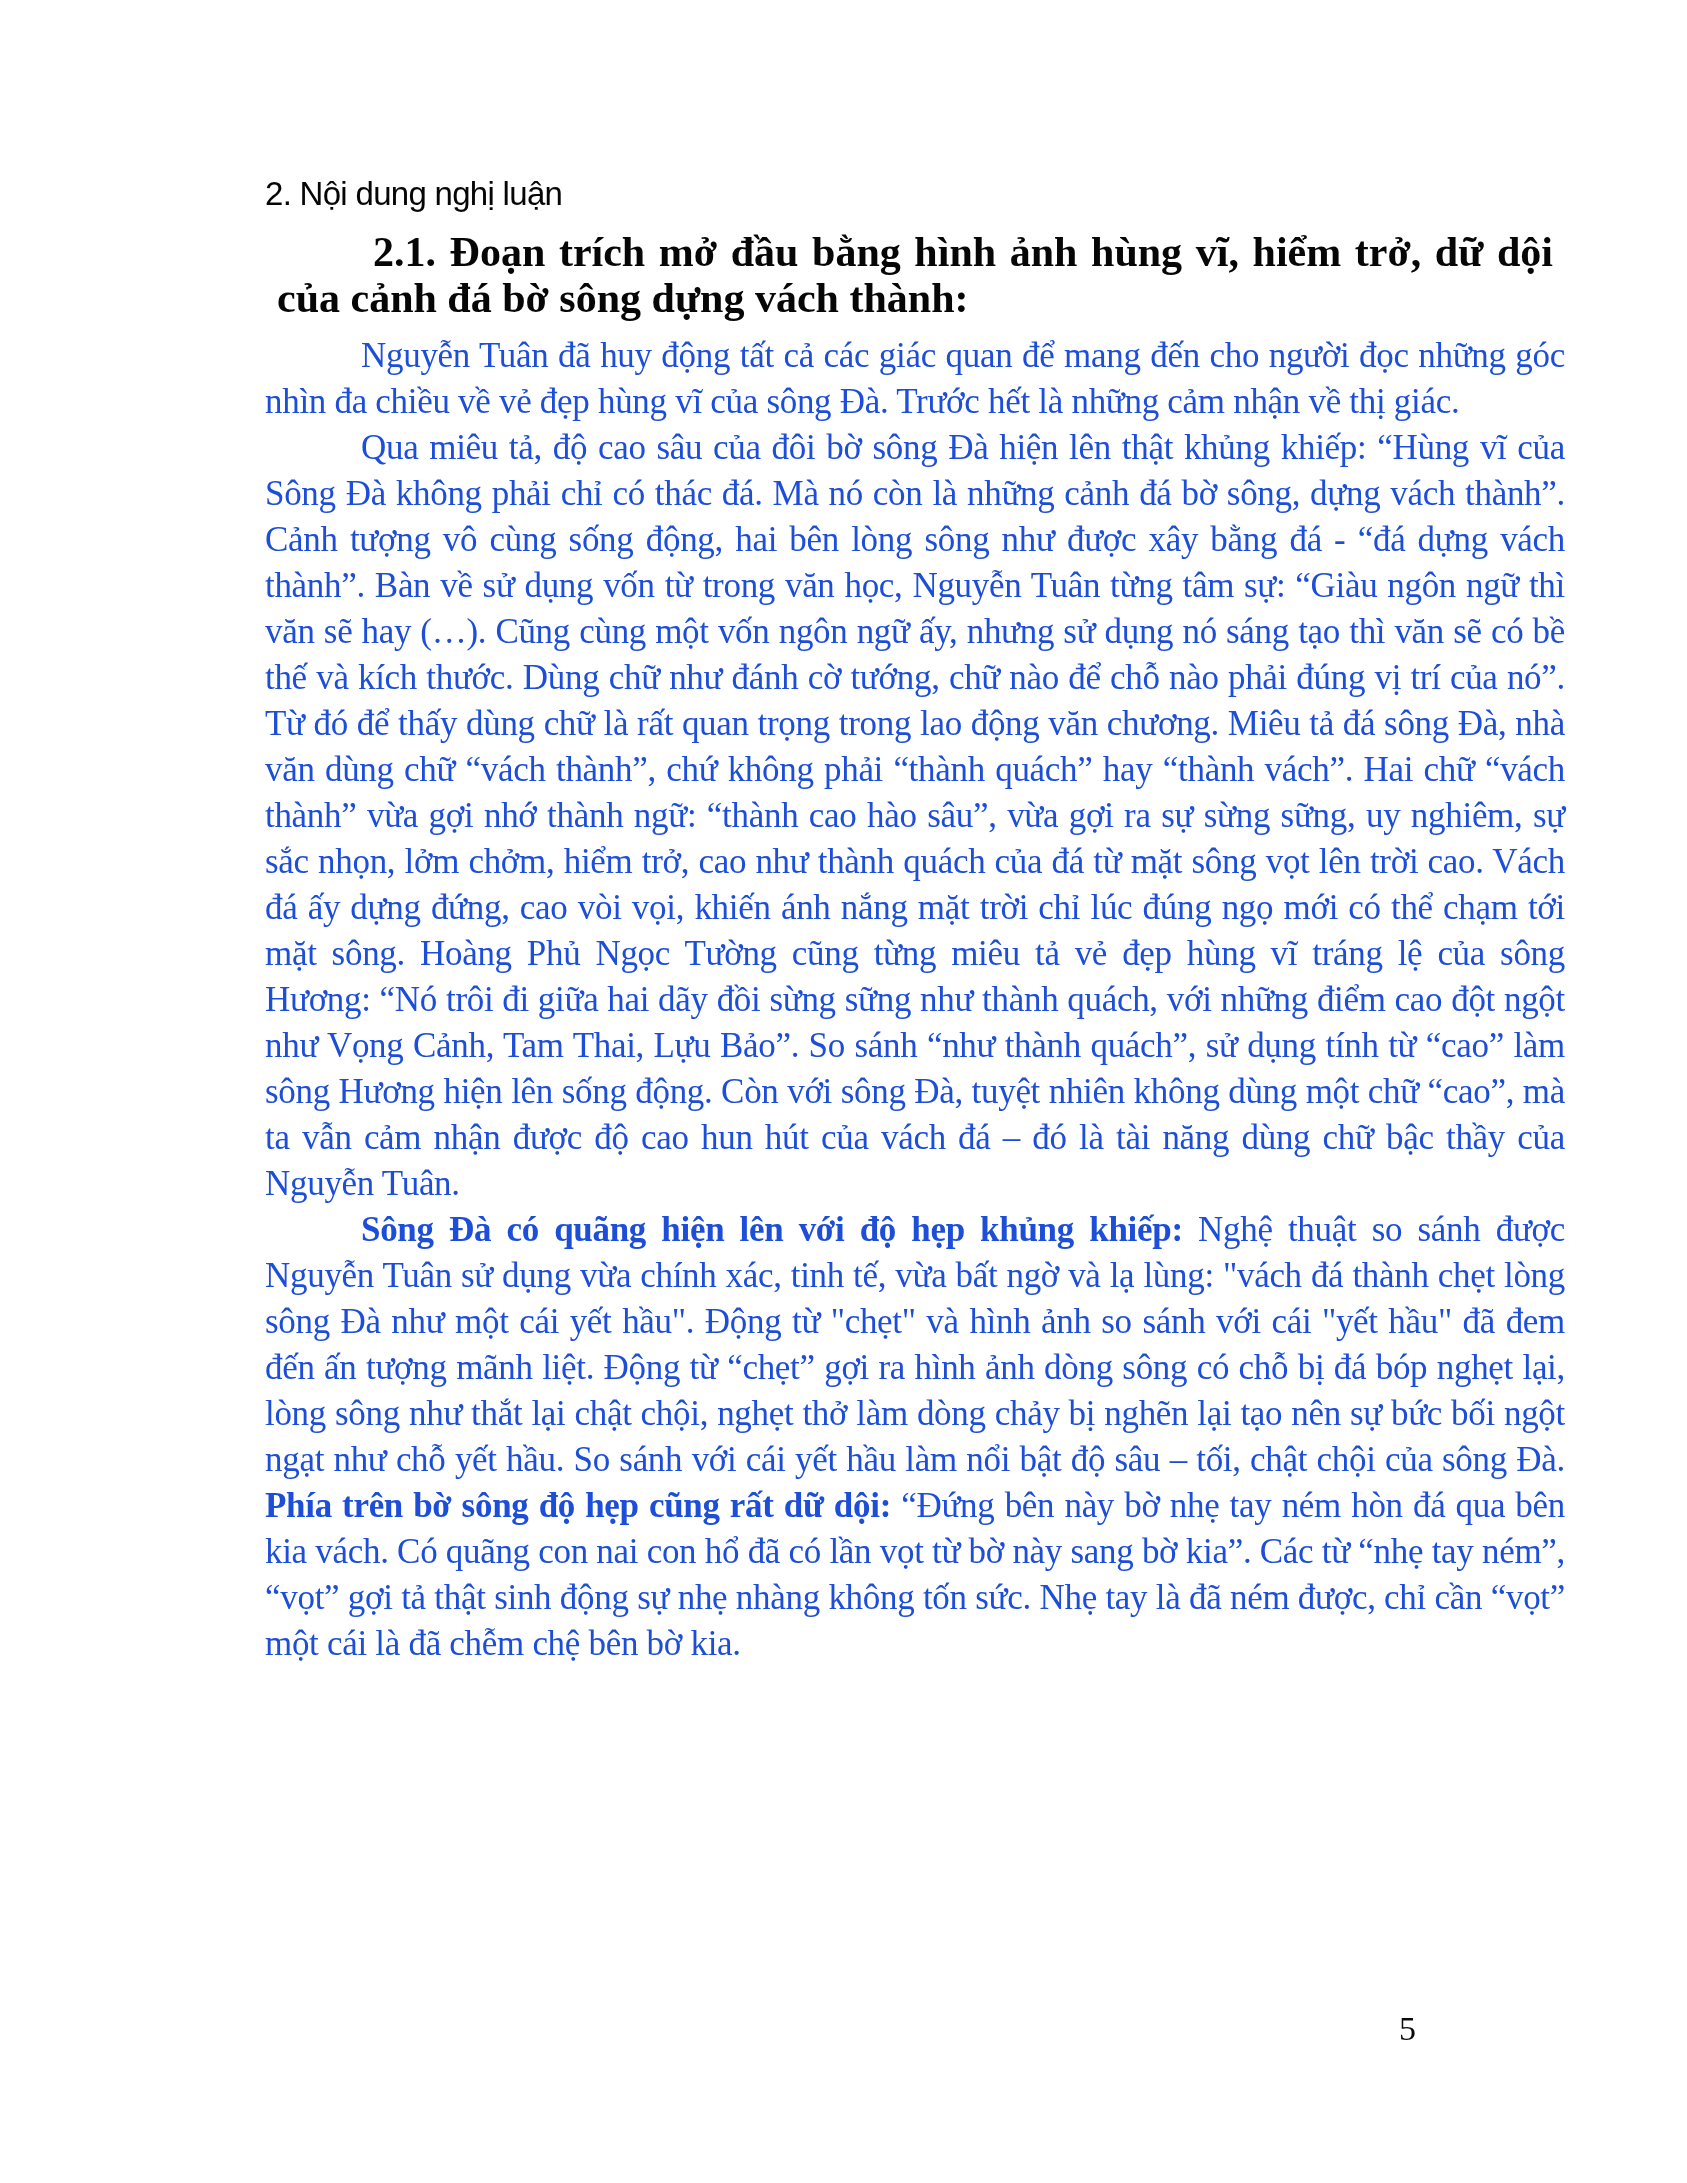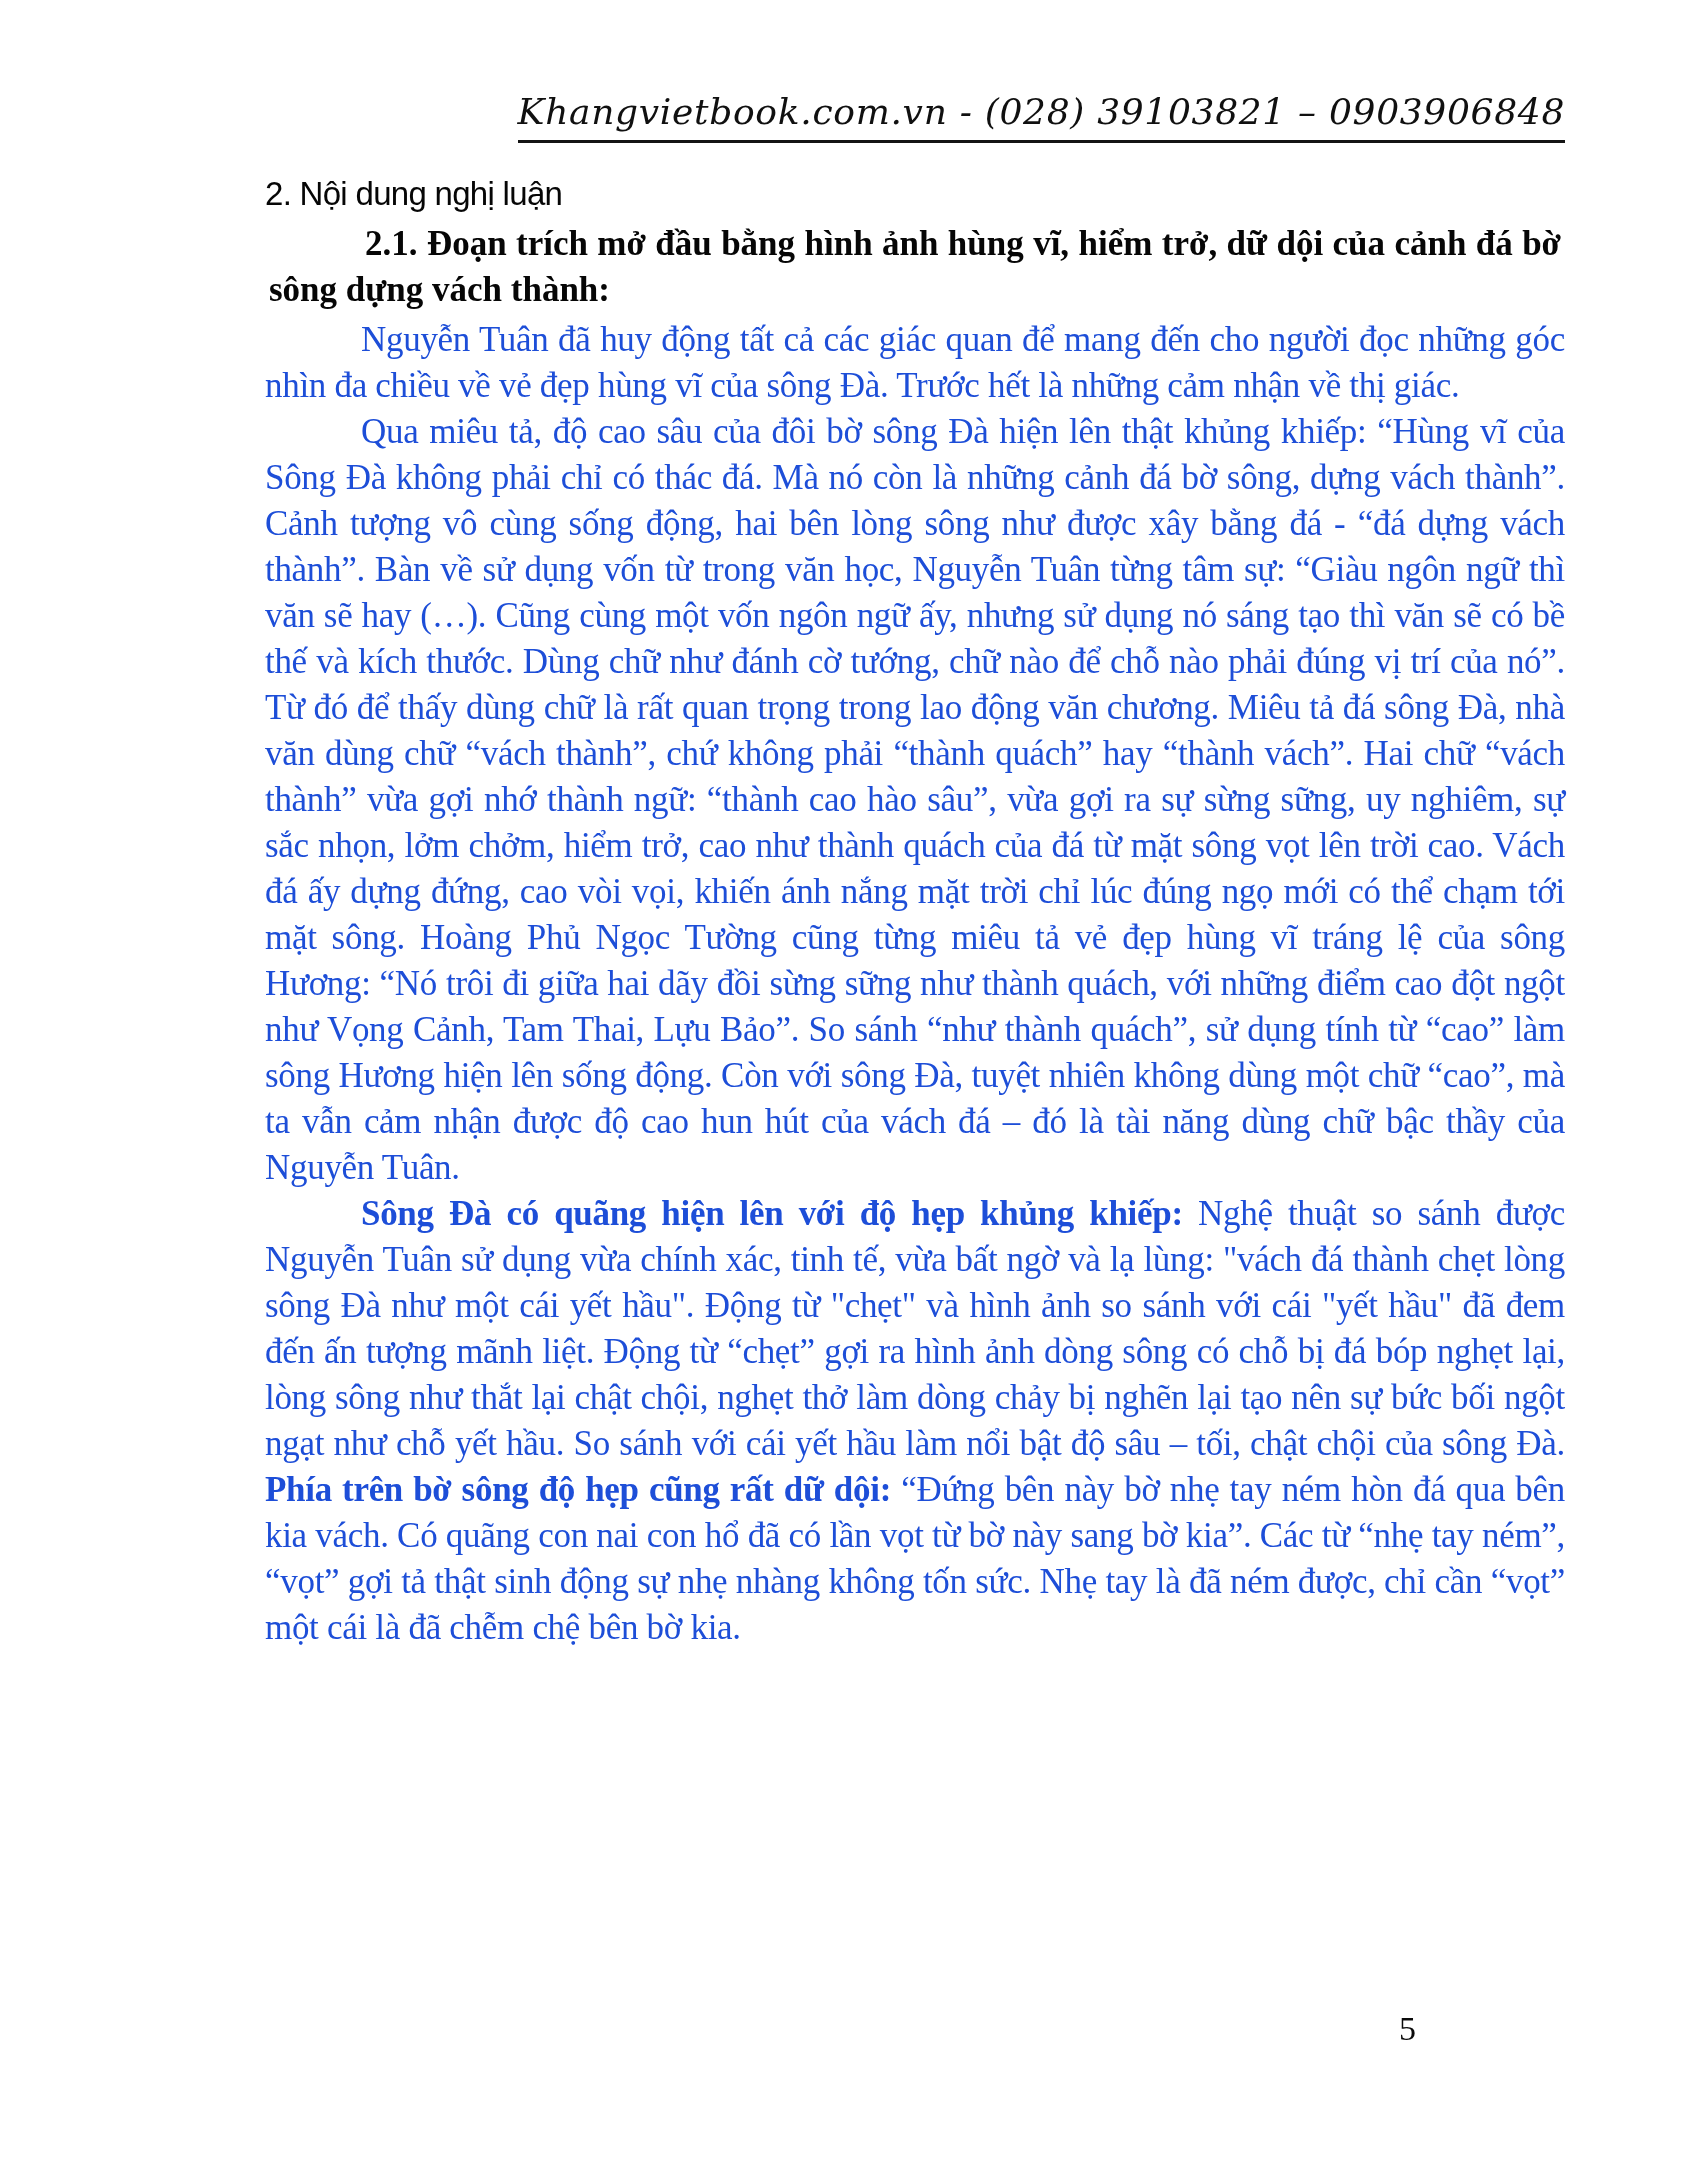--- a/index.html
+++ b/index.html
@@ -38,24 +38,24 @@
   .content h1 {
     margin: 0;
     font-family: "Liberation Sans", sans-serif;
     font-weight: 400;
     font-size: 33px;
     line-height: 46px;
     letter-spacing: -0.7px;
     color: #060606;
   }
   .content h2 {
-    margin: 4px;
+    margin: 12px;
     font-family: "Liberation Serif", serif;
     font-weight: 700;
-    font-size: 35px;
+    font-size: 42px;
     line-height: 46px;
     text-indent: 96px;
     text-align: justify;
     color: #060606;
   }
   .content p {
     margin: 0;
     font-family: "Liberation Serif", serif;
     font-weight: 400;
     font-size: 35px;
@@ -75,23 +75,20 @@
     font-family: "Liberation Serif", serif;
     font-size: 34px;
     color: #0a0a0a;
   }
 </style>
 </head>
 <body>
 
 <div class="page">
 
-  <div class="header">
-    <span>Khangvietbook.com.vn - (028) 39103821 – 0903906848</span>
-  </div>
 
   <div class="content">
 
     <h1>2. Nội dung nghị luận</h1>
 
     <h2>2.1. Đoạn trích mở đầu bằng hình ảnh hùng vĩ, hiểm trở, dữ dội của cảnh đá bờ sông dựng vách thành:</h2>
 
     <p>Nguyễn Tuân đã huy động tất cả các giác quan để mang đến cho người đọc những góc nhìn đa chiều về vẻ đẹp hùng vĩ của sông Đà. Trước hết là những cảm nhận về thị giác.</p>
 
     <p>Qua miêu tả, độ cao sâu của đôi bờ sông Đà hiện lên thật khủng khiếp: “Hùng vĩ của Sông Đà không phải chỉ có thác đá. Mà nó còn là những cảnh đá bờ sông, dựng vách thành”. Cảnh tượng vô cùng sống động, hai bên lòng sông như được xây bằng đá - “đá dựng vách thành”. Bàn về sử dụng vốn từ trong văn học, Nguyễn Tuân từng tâm sự: “Giàu ngôn ngữ thì văn sẽ hay (…). Cũng cùng một vốn ngôn ngữ ấy, nhưng sử dụng nó sáng tạo thì văn sẽ có bề thế và kích thước. Dùng chữ như đánh cờ tướng, chữ nào để chỗ nào phải đúng vị trí của nó”. Từ đó để thấy dùng chữ là rất quan trọng trong lao động văn chương. Miêu tả đá sông Đà, nhà văn dùng chữ “vách thành”, chứ không phải “thành quách” hay “thành vách”. Hai chữ “vách thành” vừa gợi nhớ thành ngữ: “thành cao hào sâu”, vừa gợi ra sự sừng sững, uy nghiêm, sự sắc nhọn, lởm chởm, hiểm trở, cao như thành quách của đá từ mặt sông vọt lên trời cao. Vách đá ấy dựng đứng, cao vòi vọi, khiến ánh nắng mặt trời chỉ lúc đúng ngọ mới có thể chạm tới mặt sông. Hoàng Phủ Ngọc Tường cũng từng miêu tả vẻ đẹp hùng vĩ tráng lệ của sông Hương: “Nó trôi đi giữa hai dãy đồi sừng sững như thành quách, với những điểm cao đột ngột như Vọng Cảnh, Tam Thai, Lựu Bảo”. So sánh “như thành quách”, sử dụng tính từ “cao” làm sông Hương hiện lên sống động. Còn với sông Đà, tuyệt nhiên không dùng một chữ “cao”, mà ta vẫn cảm nhận được độ cao hun hút của vách đá – đó là tài năng dùng chữ bậc thầy của Nguyễn Tuân.</p>

